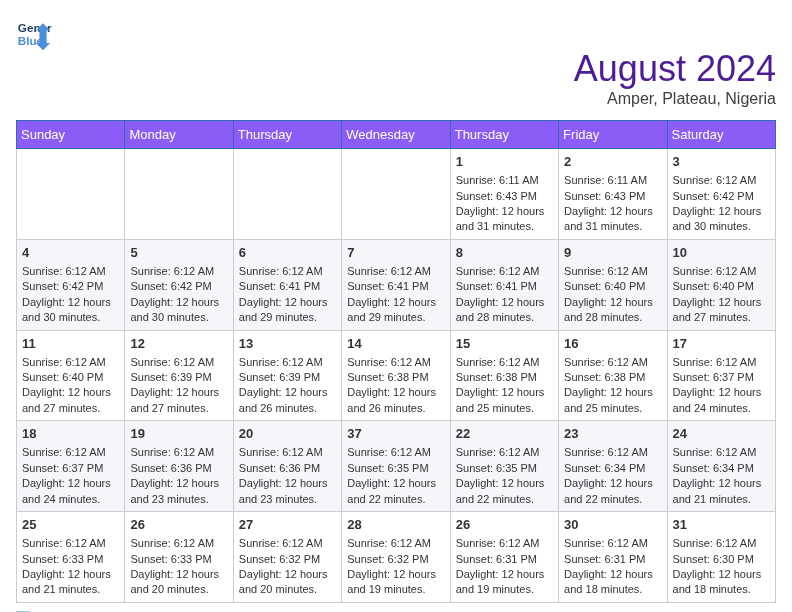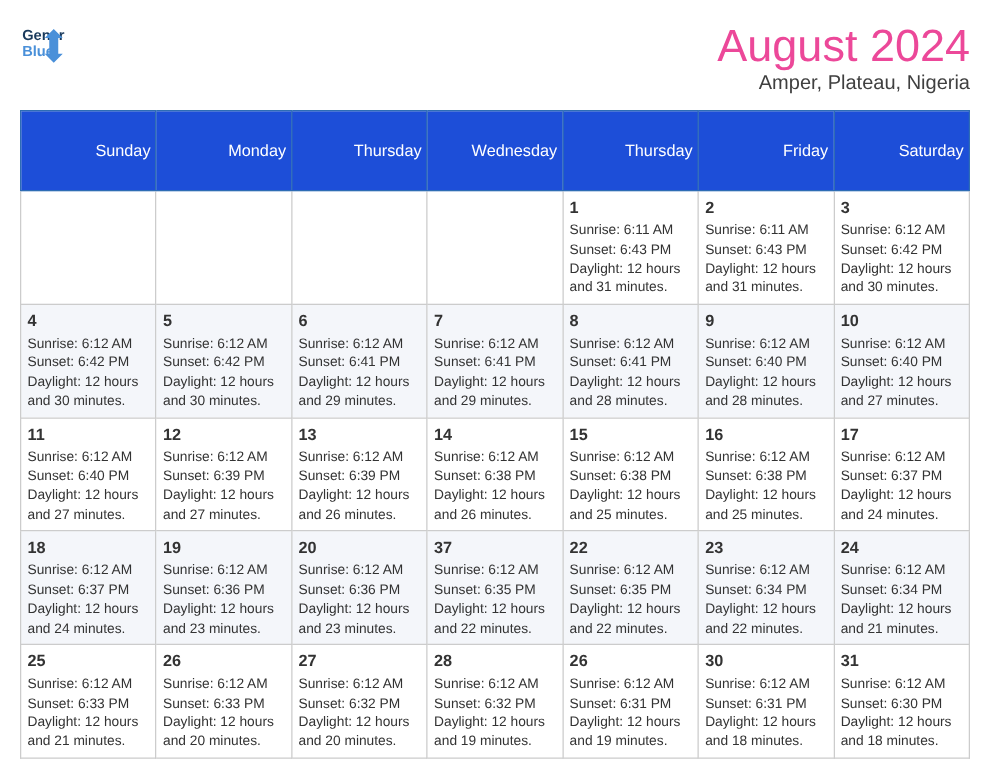--- a/index.html
+++ b/index.html
@@ -24,36 +24,37 @@
     .logo-icon {
       width: 36px;
       height: 36px;
     }
     .title-block {
       text-align: right;
     }
     .main-title {
       font-size: 36px;
       font-weight: 300;
-      color: #ec4899;
+      color: #4c1d95;
+      margin-top: 32px;
     }
     .subtitle {
       font-size: 16px;
       color: #404040;
     }
     .calendar {
       width: 100%;
       border-collapse: collapse;
       font-size: 11px;
     }
     .calendar thead tr th {
-      background: #1d4ed8;
+      background: #8b5cf6;
       color: #fff;
-      padding: 24px 4px;
-      text-align: right;
+      padding: 6px 4px;
+      text-align: left;
       font-size: 13px;
       font-weight: normal;
       border: 1px solid #2e6db4;
     }
     .calendar tbody tr td {
       border: 1px solid #ccc;
       vertical-align: top;
       padding: 4px 5px;
       width: 108px;
       min-height: 80px;

